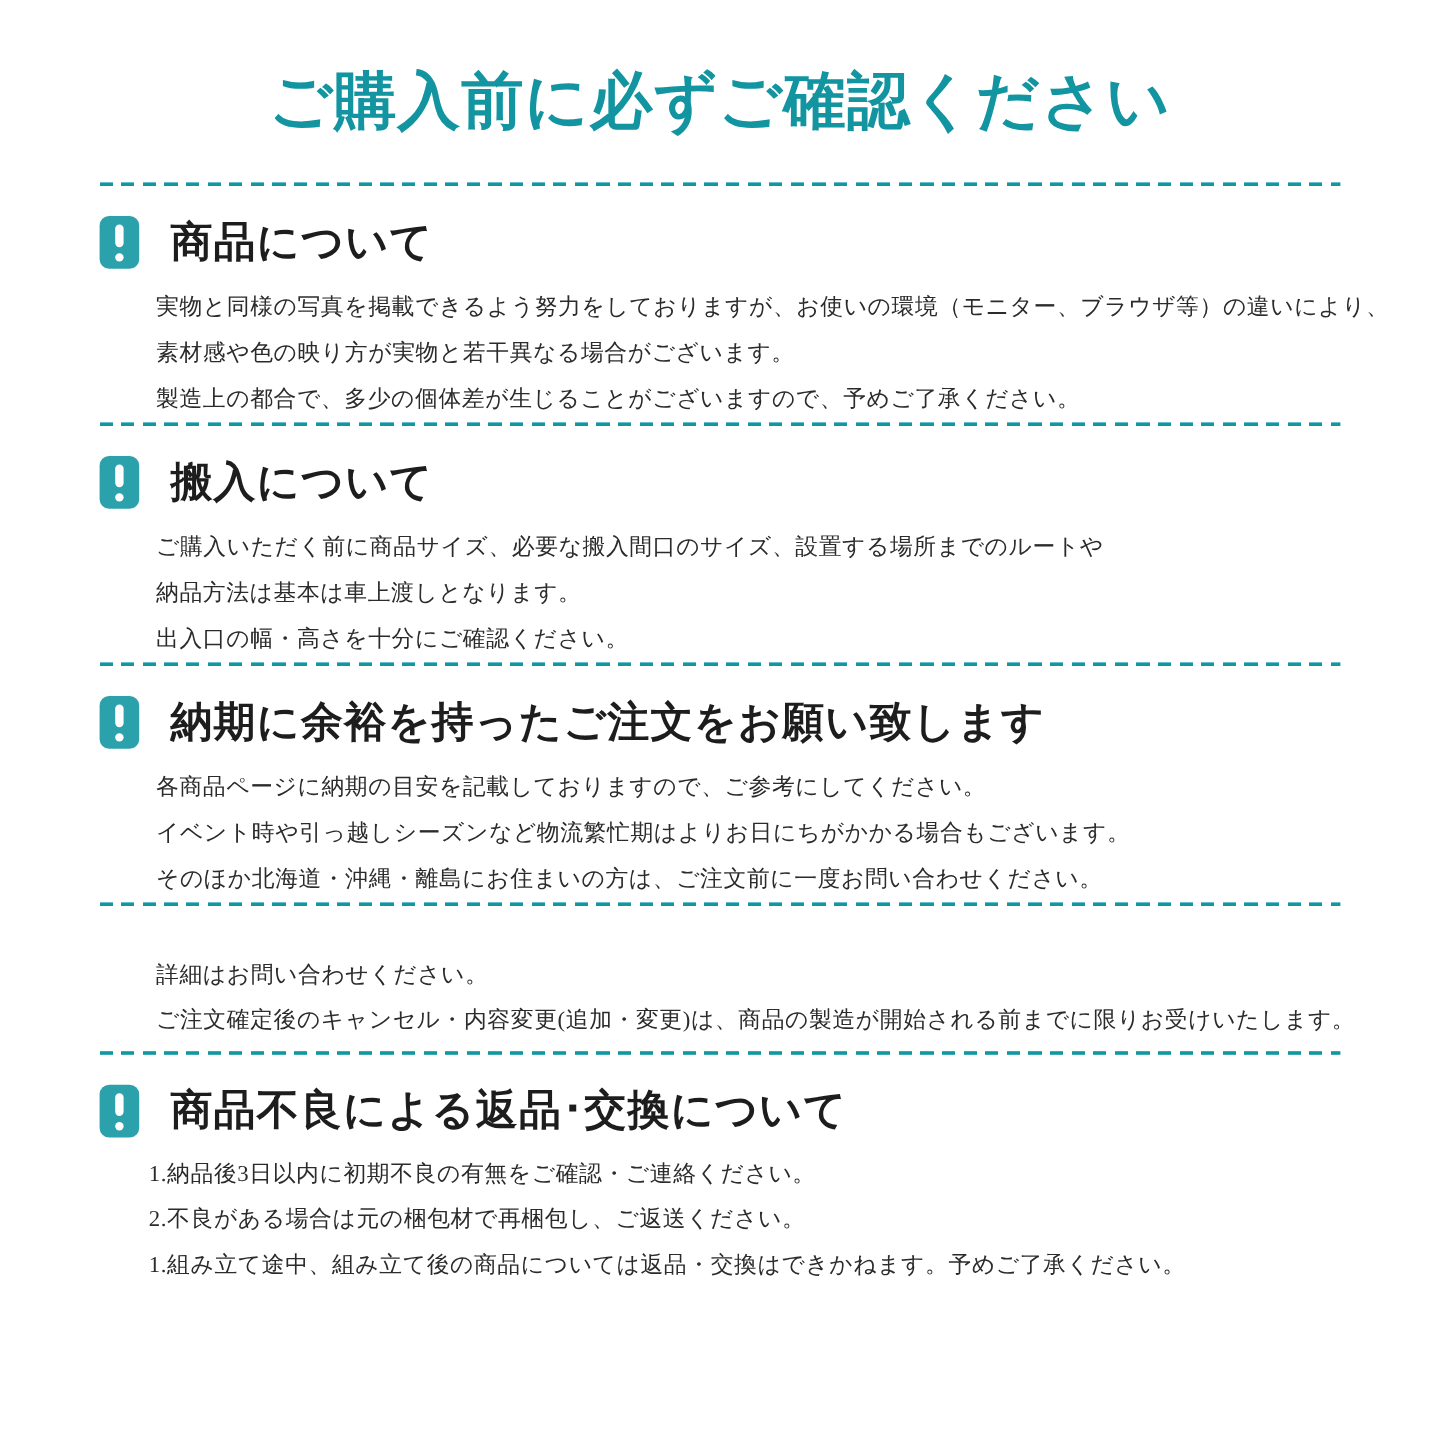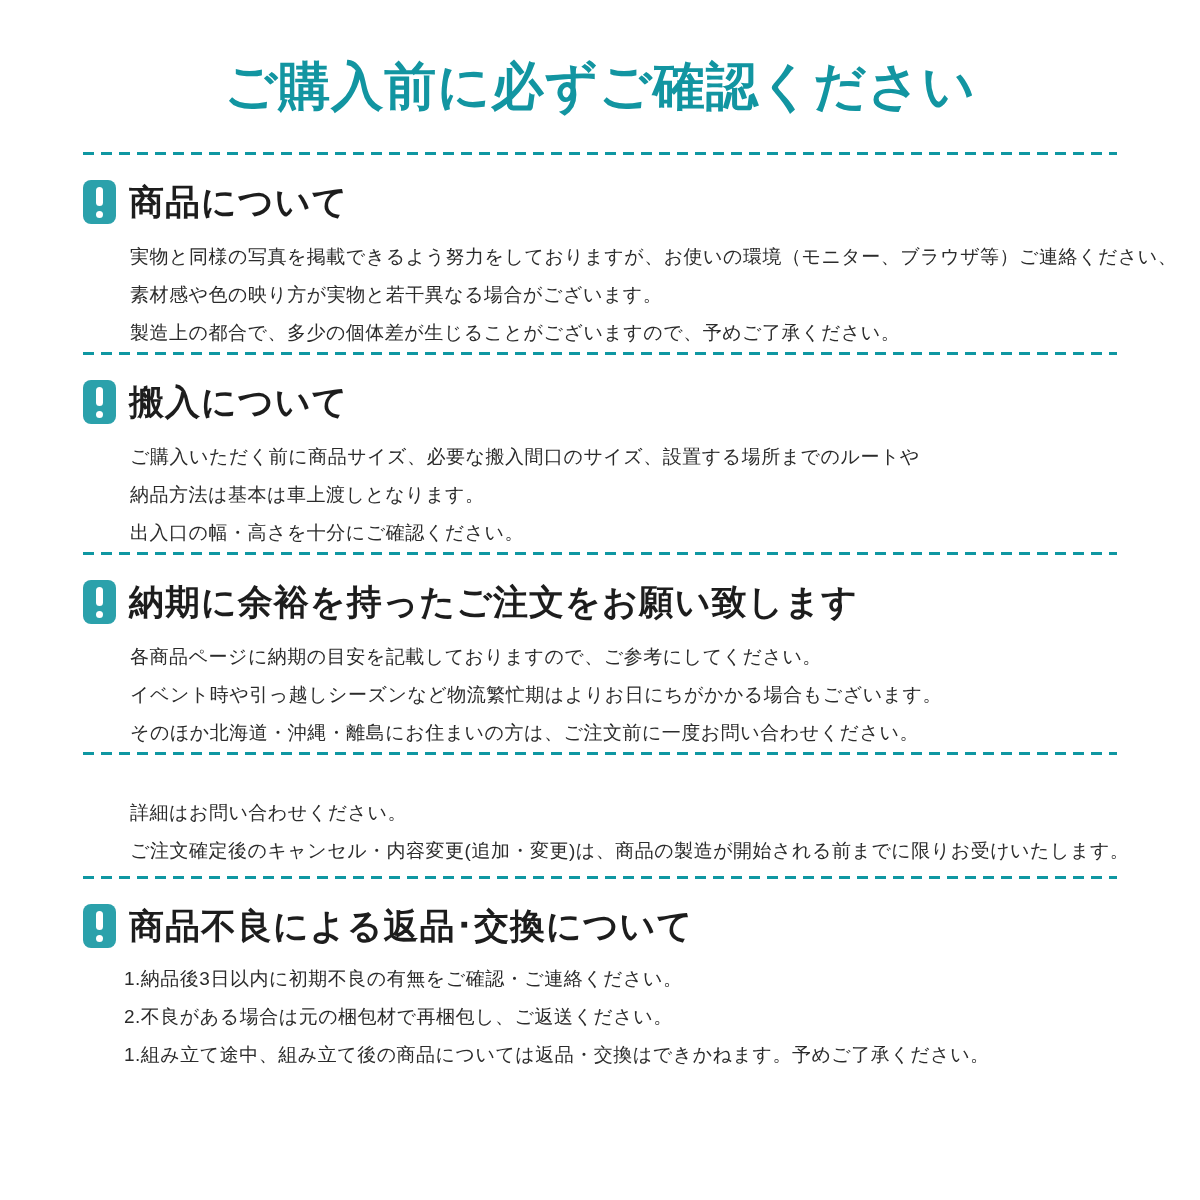--- a/index.html
+++ b/index.html
@@ -8,20 +8,21 @@
     width: 1200px;
     height: 1200px;
     overflow: hidden;
     color: #2b2b2b;
   }
   .page {
     width: 1200px;
     height: 1200px;
     background: #ffffff;
     box-sizing: border-box;
+    font-family: Liberation Serif, serif;
   }
   .page-title {
     margin: 0;
     padding-top: 52px;
     text-align: center;
     font-size: 52px;
     line-height: 68px;
     font-weight: bold;
     color: #1295a1;
     letter-spacing: 1px;
@@ -32,21 +33,21 @@
     margin: 0 83px;
     background: repeating-linear-gradient(90deg, #0f97a2 0 11px, transparent 11px 18px);
   }
   .section {
     margin: 0 83px;
     padding-top: 25px;
   }
   .sec-head {
     display: flex;
     align-items: flex-end;
-    gap: 13px;
+    gap: 26px;
   }
   .sec-icon {
     flex: 0 0 auto;
     width: 33px;
     height: 44px;
     background: #2ba1ab;
     border-radius: 8px;
     display: flex;
     flex-direction: column;
     align-items: center;
@@ -102,21 +103,21 @@
 
   <section class="section">
     <div class="sec-head">
       <span class="sec-icon">
           <span class="bar"></span>
           <span class="dot"></span>
         </span>
       <h2 class="sec-title">商品について</h2>
     </div>
     <div class="sec-body">
-      <p>実物と同様の写真を掲載できるよう努力をしておりますが、お使いの環境（モニター、ブラウザ等）ご連絡ください、</p>
+      <p>実物と同様の写真を掲載できるよう努力をしておりますが、お使いの環境（モニター、ブラウザ等）の違いにより、</p>
       <p>素材感や色の映り方が実物と若干異なる場合がございます。</p>
       <p>製造上の都合で、多少の個体差が生じることがございますので、予めご了承ください。</p>
     </div>
   </section>
   <div class="divider"></div>
 
   <section class="section">
     <div class="sec-head">
       <span class="sec-icon">
           <span class="bar"></span>

